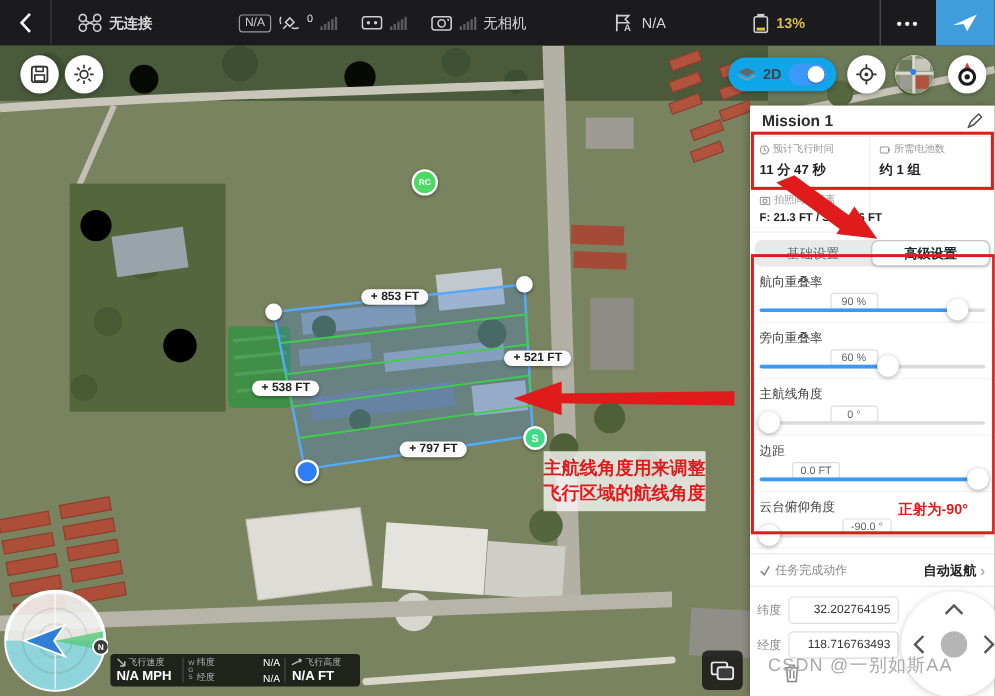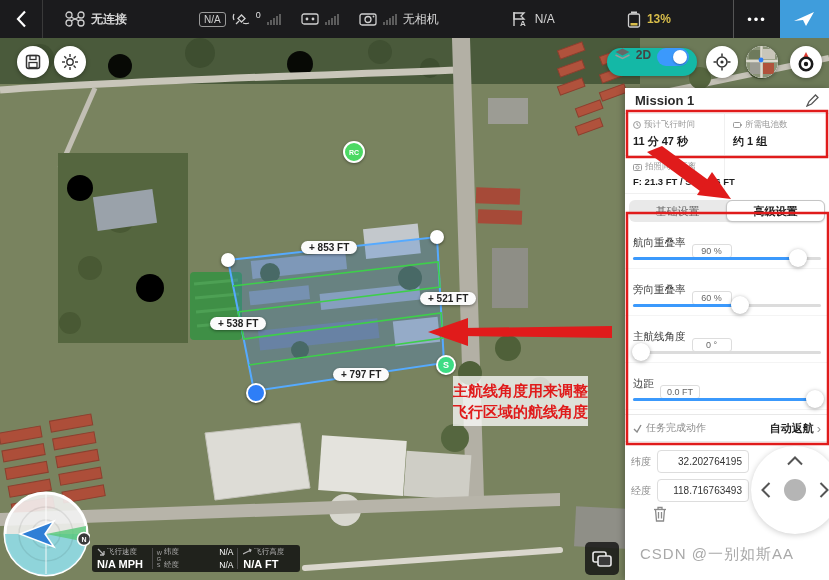--- a/index.html
+++ b/index.html
@@ -31,22 +31,22 @@
     position:absolute;background:#fbfbfb;border-radius:9px;padding:1px 8px;
     font-size:10px;font-weight:bold;color:#222;box-shadow:0 1px 3px rgba(0,0,0,.4);
     white-space:nowrap;z-index:6;cursor:pointer;
   }
   .marker{position:absolute;border-radius:50%;display:flex;align-items:center;justify-content:center;
     color:#fff;font-weight:bold;box-shadow:0 1px 3px rgba(0,0,0,.4);z-index:6;}
   .handle{position:absolute;border-radius:50%;box-shadow:0 1px 3px rgba(0,0,0,.5);z-index:6;cursor:grab;}
   
   .circle-btn{position:absolute;width:32px;height:32px;border-radius:50%;background:#fff;
     box-shadow:0 1px 4px rgba(0,0,0,.35);display:flex;align-items:center;justify-content:center;z-index:20;cursor:pointer;}
-  .pill-2d{position:absolute;left:607px;top:10px;width:90px;height:28px;background:#14b8a6;border-radius:14px;
-    box-shadow:0 1px 4px rgba(0,0,0,.35);display:flex;justify-content:center;gap:6px;z-index:20;}
+  .pill-2d{position:absolute;left:607px;top:10px;width:90px;height:28px;background:#0ea5e9;border-radius:14px;
+    box-shadow:0 1px 4px rgba(0,0,0,.35);display:flex;align-items:center;justify-content:center;gap:6px;z-index:20;}
   .pill-2d .lbl{font-size:12px;color:#444;font-weight:bold;}
   .toggle{width:32px;height:18px;border-radius:9px;background:#3b99fc;position:relative;cursor:pointer;}
   .toggle .knob{position:absolute;right:2px;top:2px;width:14px;height:14px;border-radius:50%;background:#fff;box-shadow:0 1px 2px rgba(0,0,0,.3);}
   
   .telemetry{position:absolute;left:92px;top:507px;width:208px;height:27px;background:rgba(16,16,16,.84);
     border-radius:3px;display:flex;z-index:15;color:#fff;}
   .tm-sec{padding:2px 5px;display:flex;flex-direction:column;justify-content:space-between;}
   .tm-div{width:1px;background:#4a4a4a;margin:3px 0;}
   .tm-lab{font-size:7.5px;color:#b5b5b5;display:flex;align-items:center;gap:2px;white-space:nowrap;}
   .tm-val{font-size:11px;font-weight:bold;color:#fff;white-space:nowrap;}
@@ -65,21 +65,21 @@
   .stats{display:grid;grid-template-columns:100px 104px;}
   .stat{padding:5px 6px 6px 8px;border-bottom:1px solid #f0f0f0;}
   .stat:nth-child(odd){border-right:1px solid #f0f0f0;}
   .stat .sl{font-size:8.5px;color:#9a9a9a;display:flex;align-items:center;gap:3px;white-space:nowrap;}
   .stat .sv{font-size:11px;font-weight:bold;color:#1f1f1f;margin-top:3px;white-space:nowrap;}
   .stat .sv.small{font-size:9.5px;}
   .tabs{margin:6px 4px 0 4px;height:22px;background:#e9e9e9;border-radius:6px;display:flex;}
   .tab{flex:1;display:flex;align-items:center;justify-content:center;font-size:11px;color:#666;cursor:pointer;}
   .tab.sel{background:#fff;border:1px solid #c5c5c5;border-radius:6px;font-weight:bold;color:#222;box-shadow:0 1px 2px rgba(0,0,0,.15);}
   .srow{padding:6px 8px 0 8px;height:40px;border-bottom:1px solid #f4f4f4;position:relative;}
-  .srow .top{display:flex;align-items:center;gap:6px;}
+  .srow .top{display:flex;gap:6px;}
   .srow .lab{font-size:10.5px;color:#3d3d3d;white-space:nowrap;}
   .srow .vbox{border:1px solid #ddd;border-radius:3px;font-size:9px;color:#666;padding:1px 6px;min-width:26px;text-align:center;cursor:text;margin-top:16px;}
   .slider{position:absolute;left:8px;right:8px;top:27px;height:18px;cursor:pointer;}
   .slider .track{position:absolute;left:0;right:0;top:8px;height:3px;background:#dcdcdc;border-radius:2px;}
   .slider .fill{position:absolute;left:0;top:8px;height:3px;background:#3b99fc;border-radius:2px;}
   .slider .thumb{position:absolute;top:0;width:18px;height:18px;margin-left:-9px;border-radius:50%;
     background:#fff;box-shadow:0 1px 4px rgba(0,0,0,.35);}
   .note-red{font-size:12px;font-weight:bold;color:#e01b1b;white-space:nowrap;}
   .action-row{margin-top:4px;height:26px;display:flex;align-items:center;justify-content:space-between;
     padding:0 8px;border-top:1px solid #e8e8e8;border-bottom:1px solid #e8e8e8;cursor:pointer;}
@@ -532,20 +532,32 @@
     <div class="top">
       <span class="lab">边距</span>
       <span class="vbox">0.0 FT</span>
     </div>
     <div class="slider">
       <div class="track"></div>
         <div class="fill" style="width: 97%;"></div>
         <div class="thumb" style="left: 97%;"></div>
     </div>
   </div>
+  <div class="srow">
+    <div class="top">
+      <span class="lab">云台俯仰角度</span>
+      <span class="vbox">-90.0 °</span>
+      <span class="note-red">正射为-90°</span>
+    </div>
+    <div class="slider">
+      <div class="track"></div>
+        <div class="fill" style="width: 4%;"></div>
+        <div class="thumb" style="left: 4%;"></div>
+    </div>
+  </div>
 
   <div class="action-row">
     <span class="al">
       <svg width="9" height="9" viewBox="0 0 9 9">
           <path d="M1,5 L4,8 L8,1" fill="none" stroke="#8a8a8a" stroke-width="1.4"></path>
         </svg>
       <span>任务完成动作</span>
     </span>
     <span class="av">
       <span>自动返航</span>

